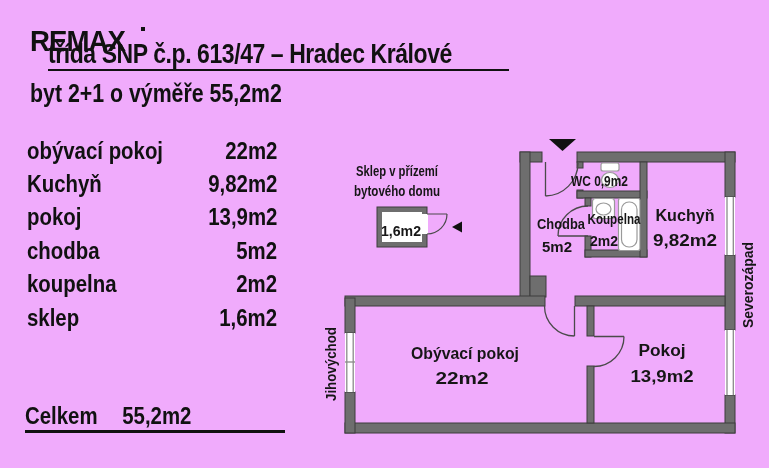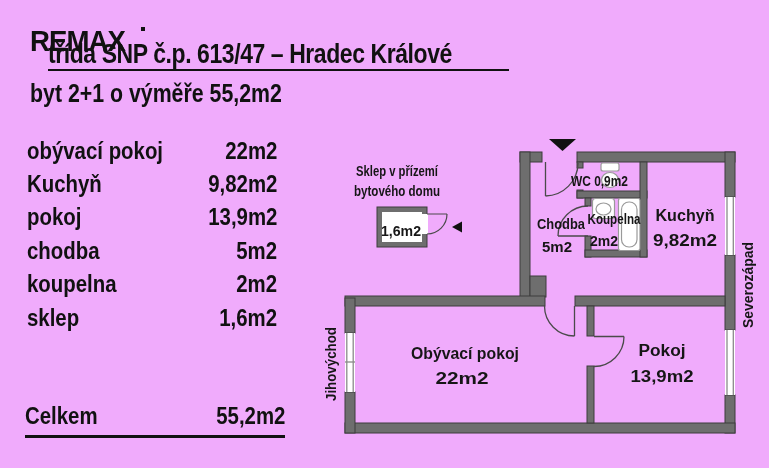--- a/index.html
+++ b/index.html
@@ -11,22 +11,22 @@
   .title-wrap{position:absolute;left:48px;top:38px;width:461px;border-bottom:2.5px solid #111;
               height:31px;z-index:2;}
   .title-text{display:inline-block;font-size:28px;font-weight:700;letter-spacing:-.5px;
               transform:scaleX(.82);transform-origin:left;white-space:nowrap;}
   .subtitle{position:absolute;left:30px;top:78px;font-size:26px;font-weight:700;
             transform:scaleX(.82);transform-origin:left;white-space:nowrap;}
   .roomlist{position:absolute;left:27px;top:134px;width:250px;}
   .row{height:33.4px;display:flex;justify-content:space-between;align-items:center;}
   .row .lbl{font-size:24px;font-weight:700;transform:scaleX(.85);transform-origin:left;white-space:nowrap;}
   .row .val{font-size:24px;font-weight:700;transform:scaleX(.85);transform-origin:right;white-space:nowrap;}
-  .total{position:absolute;left:25px;top:402px;width:260px;display:flex;justify-content:space-between;
-         align-items:center;border-bottom:3px solid #111;padding-bottom:5px;}
+  .total{position:absolute;left:25px;top:402px;width:260px;display:flex;justify-content:flex-start;
+         align-items:center;border-bottom:3px solid #111;}
   .total .lbl{font-size:24px;font-weight:700;transform:scaleX(.85);transform-origin:left;}
   .total .val{font-size:24px;font-weight:700;transform:scaleX(.85);transform-origin:right;}
   .plan{position:absolute;left:310px;top:125px;width:459px;height:343px;}
   svg text{font-family:"Liberation Sans",sans-serif;font-weight:700;fill:#161616;}
 </style>
 </head>
 <body>
 
 <div class="page">
 

